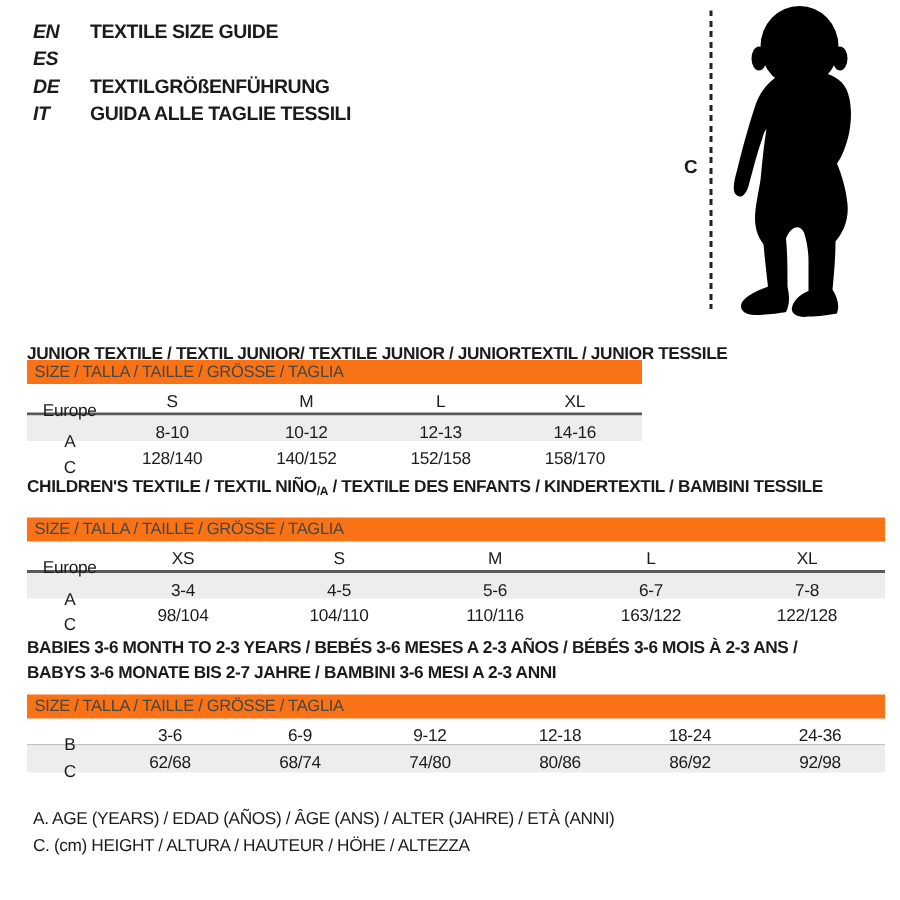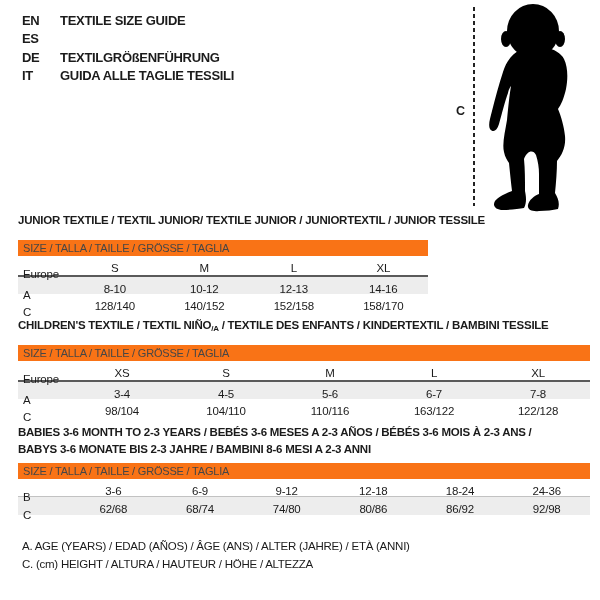--- a/index.html
+++ b/index.html
@@ -3,50 +3,50 @@
 <meta charset="utf-8">
 <style>
   html,body{margin:0;padding:0;background:#fff;}
   .page{position:relative;width:600px;height:600px;background:#ffffff;overflow:hidden;
         font-family:"Liberation Sans",sans-serif;color:#1b1b1b;}
 
   
   .langs{position:absolute;left:22px;top:11px;}
   .lang-row{display:flex;height:18.5px;align-items:center;font-weight:bold;
             font-size:13px;letter-spacing:-0.3px;}
-  .lang-code{width:38px;flex:0 0 38px;}
+  .lang-code{width:38px;flex:0 0 38px;font-style:italic;}
 
   
   .dash-line{position:absolute;left:473px;top:7px;width:2px;height:199px;
              background:repeating-linear-gradient(to bottom,#222 0 4px,transparent 4px 7px);}
   .c-label{position:absolute;left:456px;top:104px;font-weight:bold;font-size:12.5px;}
   .baby-svg{position:absolute;left:482px;top:2px;}
 
   
   .sec-title{position:absolute;left:18px;font-weight:bold;font-size:11.5px;
              letter-spacing:-0.25px;white-space:nowrap;}
-  #junior-title{top:214px;}
+  #junior-title{top:230px;}
   #children-title{top:319px;}
   #babies-title{top:424px;line-height:17px;}
   .subA{font-size:8px;vertical-align:-2px;}
 
   
   .size-table{position:absolute;left:18px;}
   #junior-table{top:240px;width:410px;}
   #children-table{top:345px;width:572px;}
   #babies-table{top:463px;width:572px;}
   .tbl-header{height:16px;background:#f97316;color:#464646;font-size:11px;
               line-height:16px;padding-left:5px;letter-spacing:-0.2px;}
   .tbl-row{display:grid;align-items:center;font-size:11.5px;letter-spacing:-0.2px;
            box-sizing:border-box;}
   #junior-table .tbl-row{grid-template-columns:52px repeat(4,1fr);}
   #children-table .tbl-row{grid-template-columns:52px repeat(5,1fr);}
   #babies-table .tbl-row{grid-template-columns:52px repeat(6,1fr);}
   .tbl-row span{text-align:center;}
-  .tbl-row .lbl{text-align:left;padding-left:5px;margin-top:12px;}
+  .tbl-row .lbl{text-align:center;padding-left:5px;margin-top:12px;}
   .row-cols{height:21px;border-bottom:2px solid #5a5a5a;}
   .row-shaded{height:17px;background:#ededed;}
   .row-plain{height:18px;}
   .row-first{height:18px;border-bottom:1px solid #c2c2c2;}
 
   
   .legend{position:absolute;left:22px;top:538px;font-weight:normal;font-size:11.5px;
           line-height:17.6px;letter-spacing:-0.25px;white-space:nowrap;}
 </style>
 </head>
@@ -164,21 +164,21 @@
       <span>98/104</span>
       <span>104/110</span>
       <span>110/116</span>
       <span>163/122</span>
       <span>122/128</span>
     </div>
   </div>
 
   <div class="sec-title" id="babies-title">
     <div>BABIES 3-6 MONTH TO 2-3 YEARS / BEBÉS 3-6 MESES A 2-3 AÑOS / BÉBÉS 3-6 MOIS À 2-3 ANS /</div>
-    <div>BABYS 3-6 MONATE BIS 2-3 JAHRE / BAMBINI 8-6 MESI A 2-3 ANNI</div>
+    <div>BABYS 3-6 MONATE BIS 2-7 JAHRE / BAMBINI 3-6 MESI A 2-3 ANNI</div>
   </div>
   <div class="size-table" id="babies-table">
     <div class="tbl-header">SIZE / TALLA / TAILLE / GRÖSSE / TAGLIA</div>
     <div class="tbl-row row-first">
       <span class="lbl">B</span>
       <span>3-6</span>
       <span>6-9</span>
       <span>9-12</span>
       <span>12-18</span>
       <span>18-24</span>

